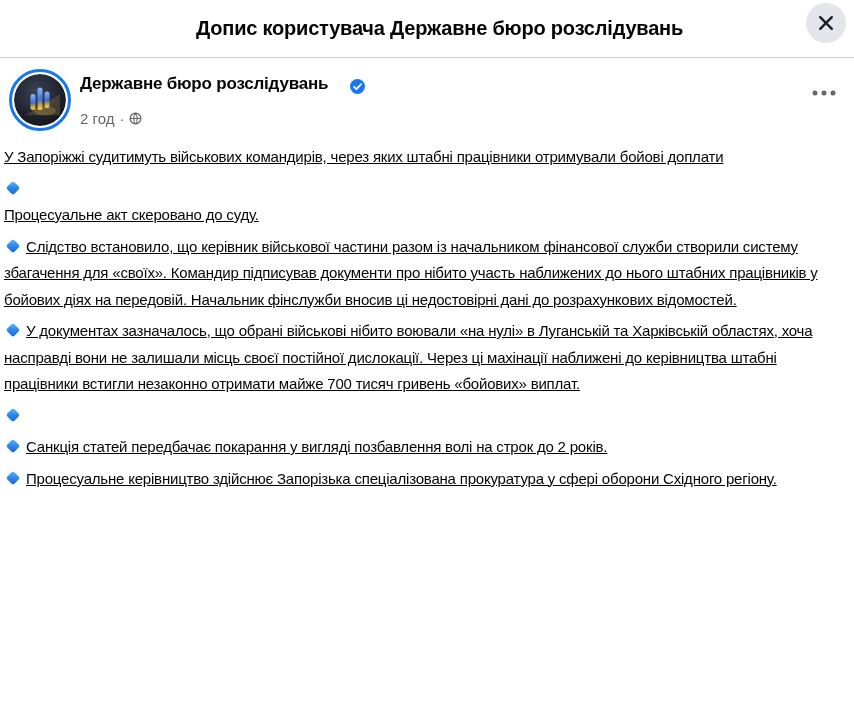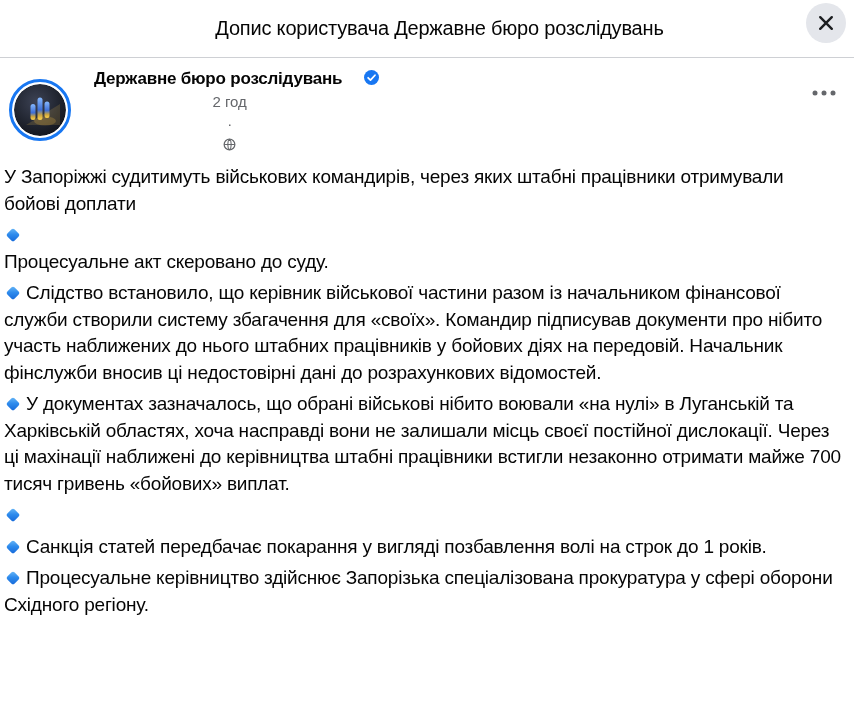--- a/index.html
+++ b/index.html
@@ -17,21 +17,21 @@
     position: relative;
     height: 58px;
     display: flex;
     align-items: center;
     justify-content: center;
     border-bottom: 1px solid #ced0d4;
     background: #ffffff;
   }
   .dialog-title {
     font-size: 20px;
-    font-weight: 400;
+    font-weight: 700;
     color: #050505;
     letter-spacing: -0.2px;
     white-space: nowrap;
     margin-left: 25px;
   }
   .close-btn {
     position: absolute;
     top: 3px;
     right: 8px;
     width: 40px;
@@ -59,62 +59,61 @@
     border-radius: 50%;
     background: #ffffff;
     padding: 2px;
     flex: 0 0 auto;
     cursor: pointer;
   }
   .avatar-ring svg { display: block; border-radius: 50%; }
   .author { margin-left: 9px; }
   .author-name-row {
     display: flex;
-    align-items: flex-start;
+    align-items: flex-end;
     gap: 22px;
-    margin-left: 14px;
   }
   .author-name {
     font-size: 17px;
     font-weight: 700;
     color: #050505;
     letter-spacing: -0.2px;
     cursor: pointer;
   }
   .verified-badge { display: inline-flex; margin-top: 1px; }
   .post-meta {
-    margin-top: 4px;
+    margin-top: 16px;
     display: flex;
     align-items: center;
     gap: 5px;
     font-size: 15px;
     color: #65676b;
-    flex-direction: column;
   }
   .meta-time { cursor: pointer; }
   .globe-icon { display: inline-flex; margin-top: 1px; color: #65676b; }
   .more-btn {
     position: absolute;
     right: 12px;
     top: 26px;
     border: none;
     background: transparent;
     padding: 6px;
     cursor: pointer;
     display: flex;
     align-items: center;
   }
 
   
   .post-body {
     padding: 13px 12px 0 4px;
-    font-size: 19px;
+    font-size: 15px;
     line-height: 26.5px;
     letter-spacing: -0.2px;
     color: #050505;
+    text-decoration: underline;
   }
   .para { margin-bottom: 5px; }
   .diamond {
     display: inline-block;
     width: 10px;
     height: 10px;
     border-radius: 2px;
     transform: rotate(45deg);
     background: linear-gradient(135deg, #6cb9f7 0%, #2f8ced 45%, #1568d9 100%);
     margin: 0 8px 1px 4px;
@@ -191,15 +190,15 @@
     </span>
   </button>
 </div>
 
 <div class="post-body">
     <div class="para"><span>У Запоріжжі судитимуть військових командирів, через яких штабні працівники отримували бойові доплати</span></div>
     <div class="para"><span class="diamond"></span><br><span>Процесуальне акт скеровано до суду.</span></div>
     <div class="para"><span class="diamond"></span><span>Слідство встановило, що керівник військової частини разом із начальником фінансової служби створили систему збагачення для «своїх». Командир підписував документи про нібито участь наближених до нього штабних працівників у бойових діях на передовій. Начальник фінслужби вносив ці недостовірні дані до розрахункових відомостей.</span></div>
     <div class="para"><span class="diamond"></span><span>У документах зазначалось, що обрані військові нібито воювали «на нулі» в Луганській та Харківській областях, хоча насправді вони не залишали місць своєї постійної дислокації. Через ці махінації наближені до керівництва штабні працівники встигли незаконно отримати майже 700 тисяч гривень «бойових» виплат.</span></div>
     <div class="para"><span class="diamond"></span></div>
-    <div class="para"><span class="diamond"></span><span>Санкція статей передбачає покарання у вигляді позбавлення волі на строк до 1 років.</span></div>
+    <div class="para"><span class="diamond"></span><span>Санкція статей передбачає покарання у вигляді позбавлення волі на строк до 2 років.</span></div>
     <div class="para"><span class="diamond"></span><span>Процесуальне керівництво здійснює Запорізька спеціалізована прокуратура у сфері оборони Східного регіону.</span></div>
   </div>
 
 </body></html>

